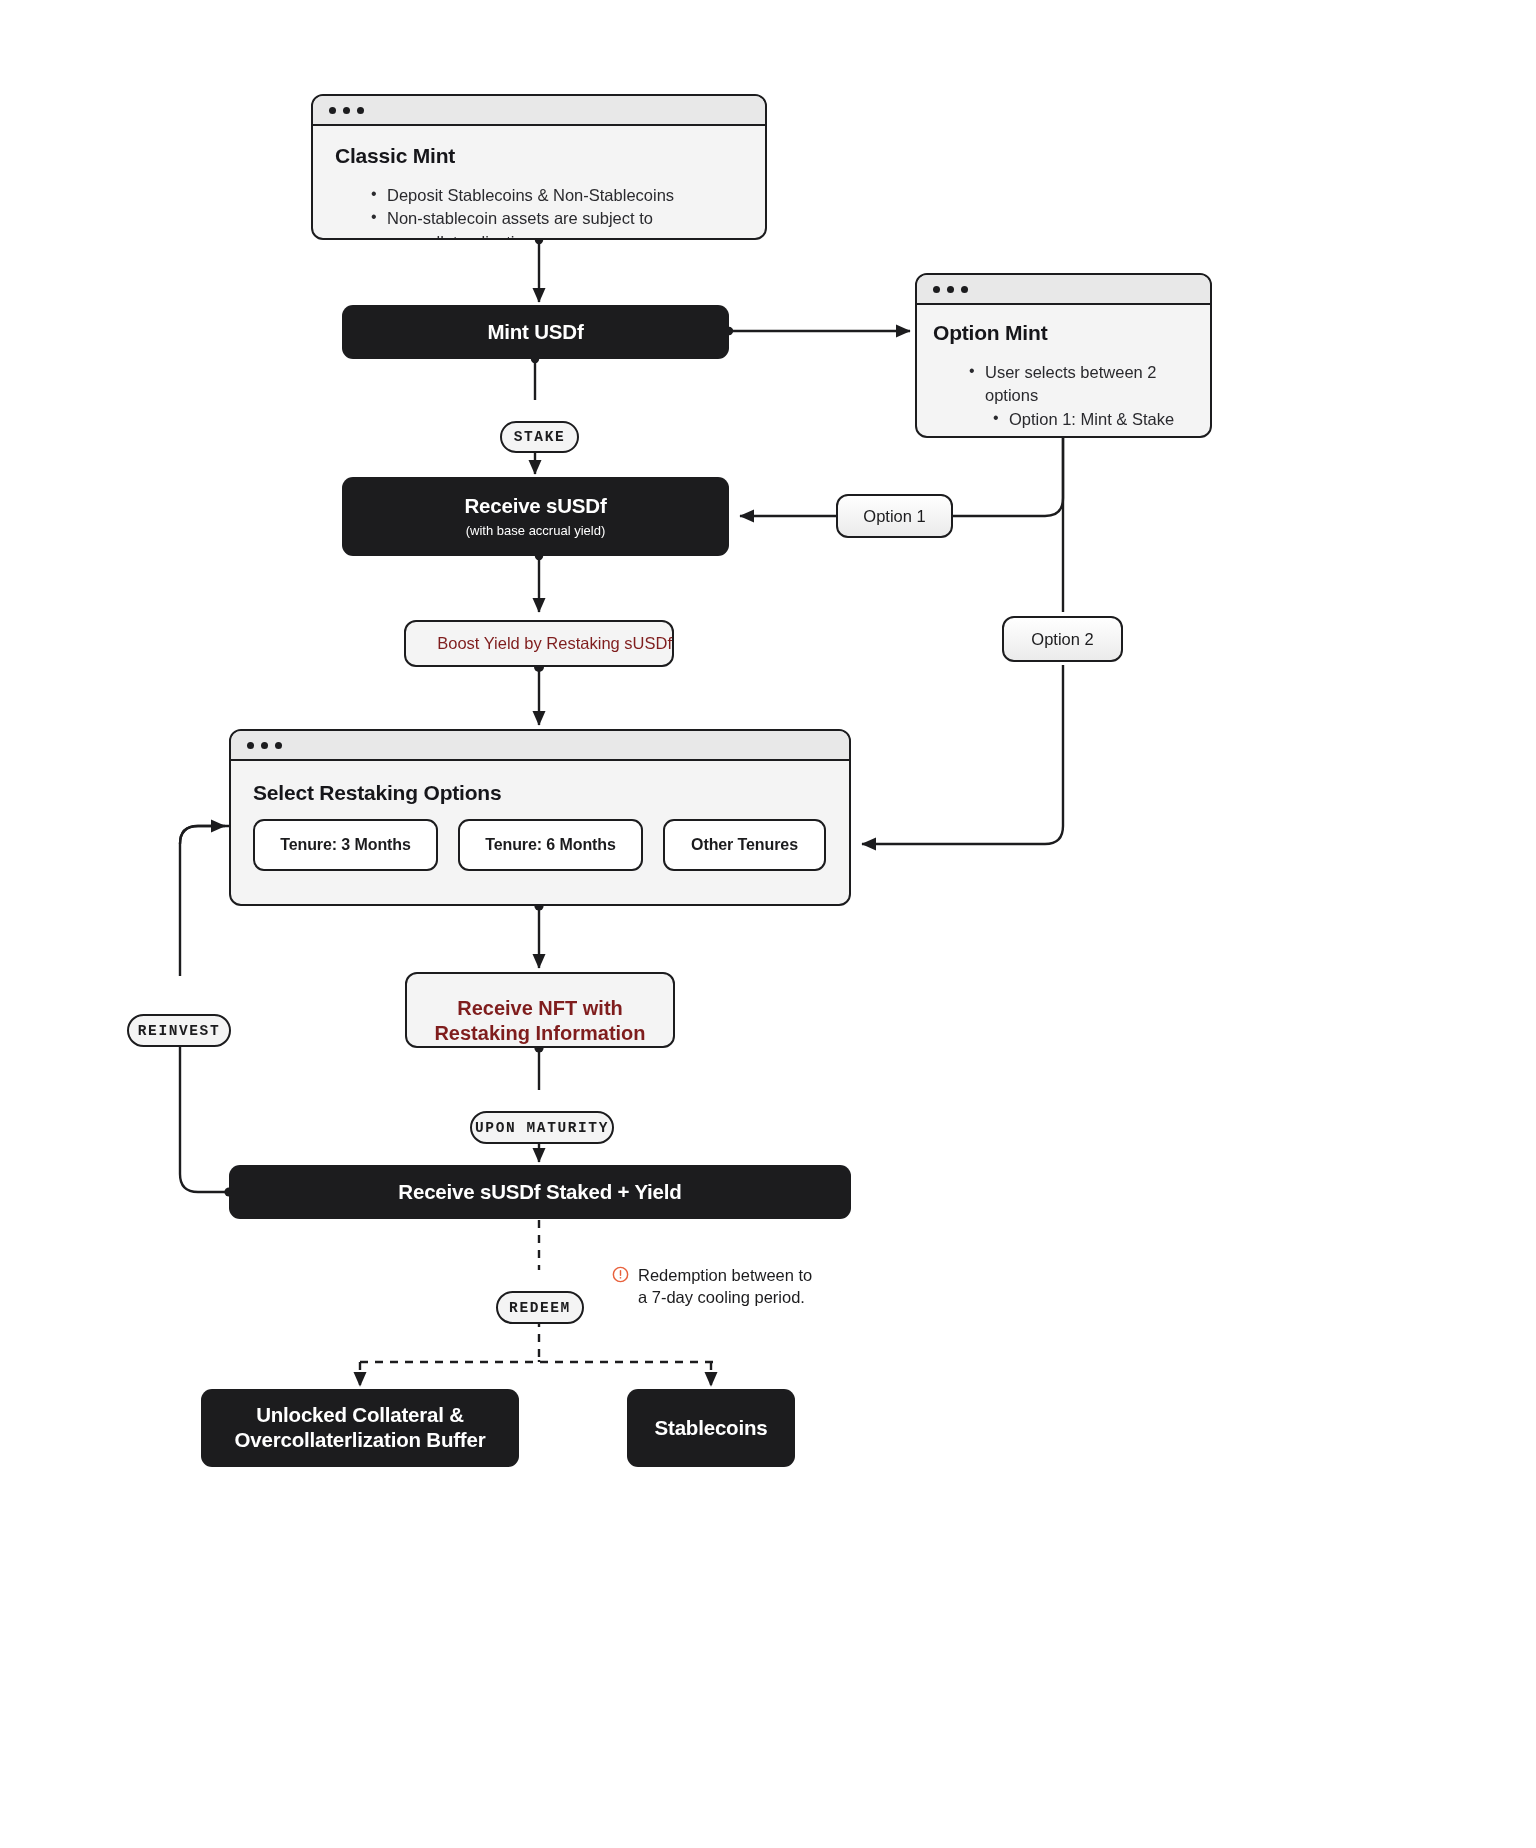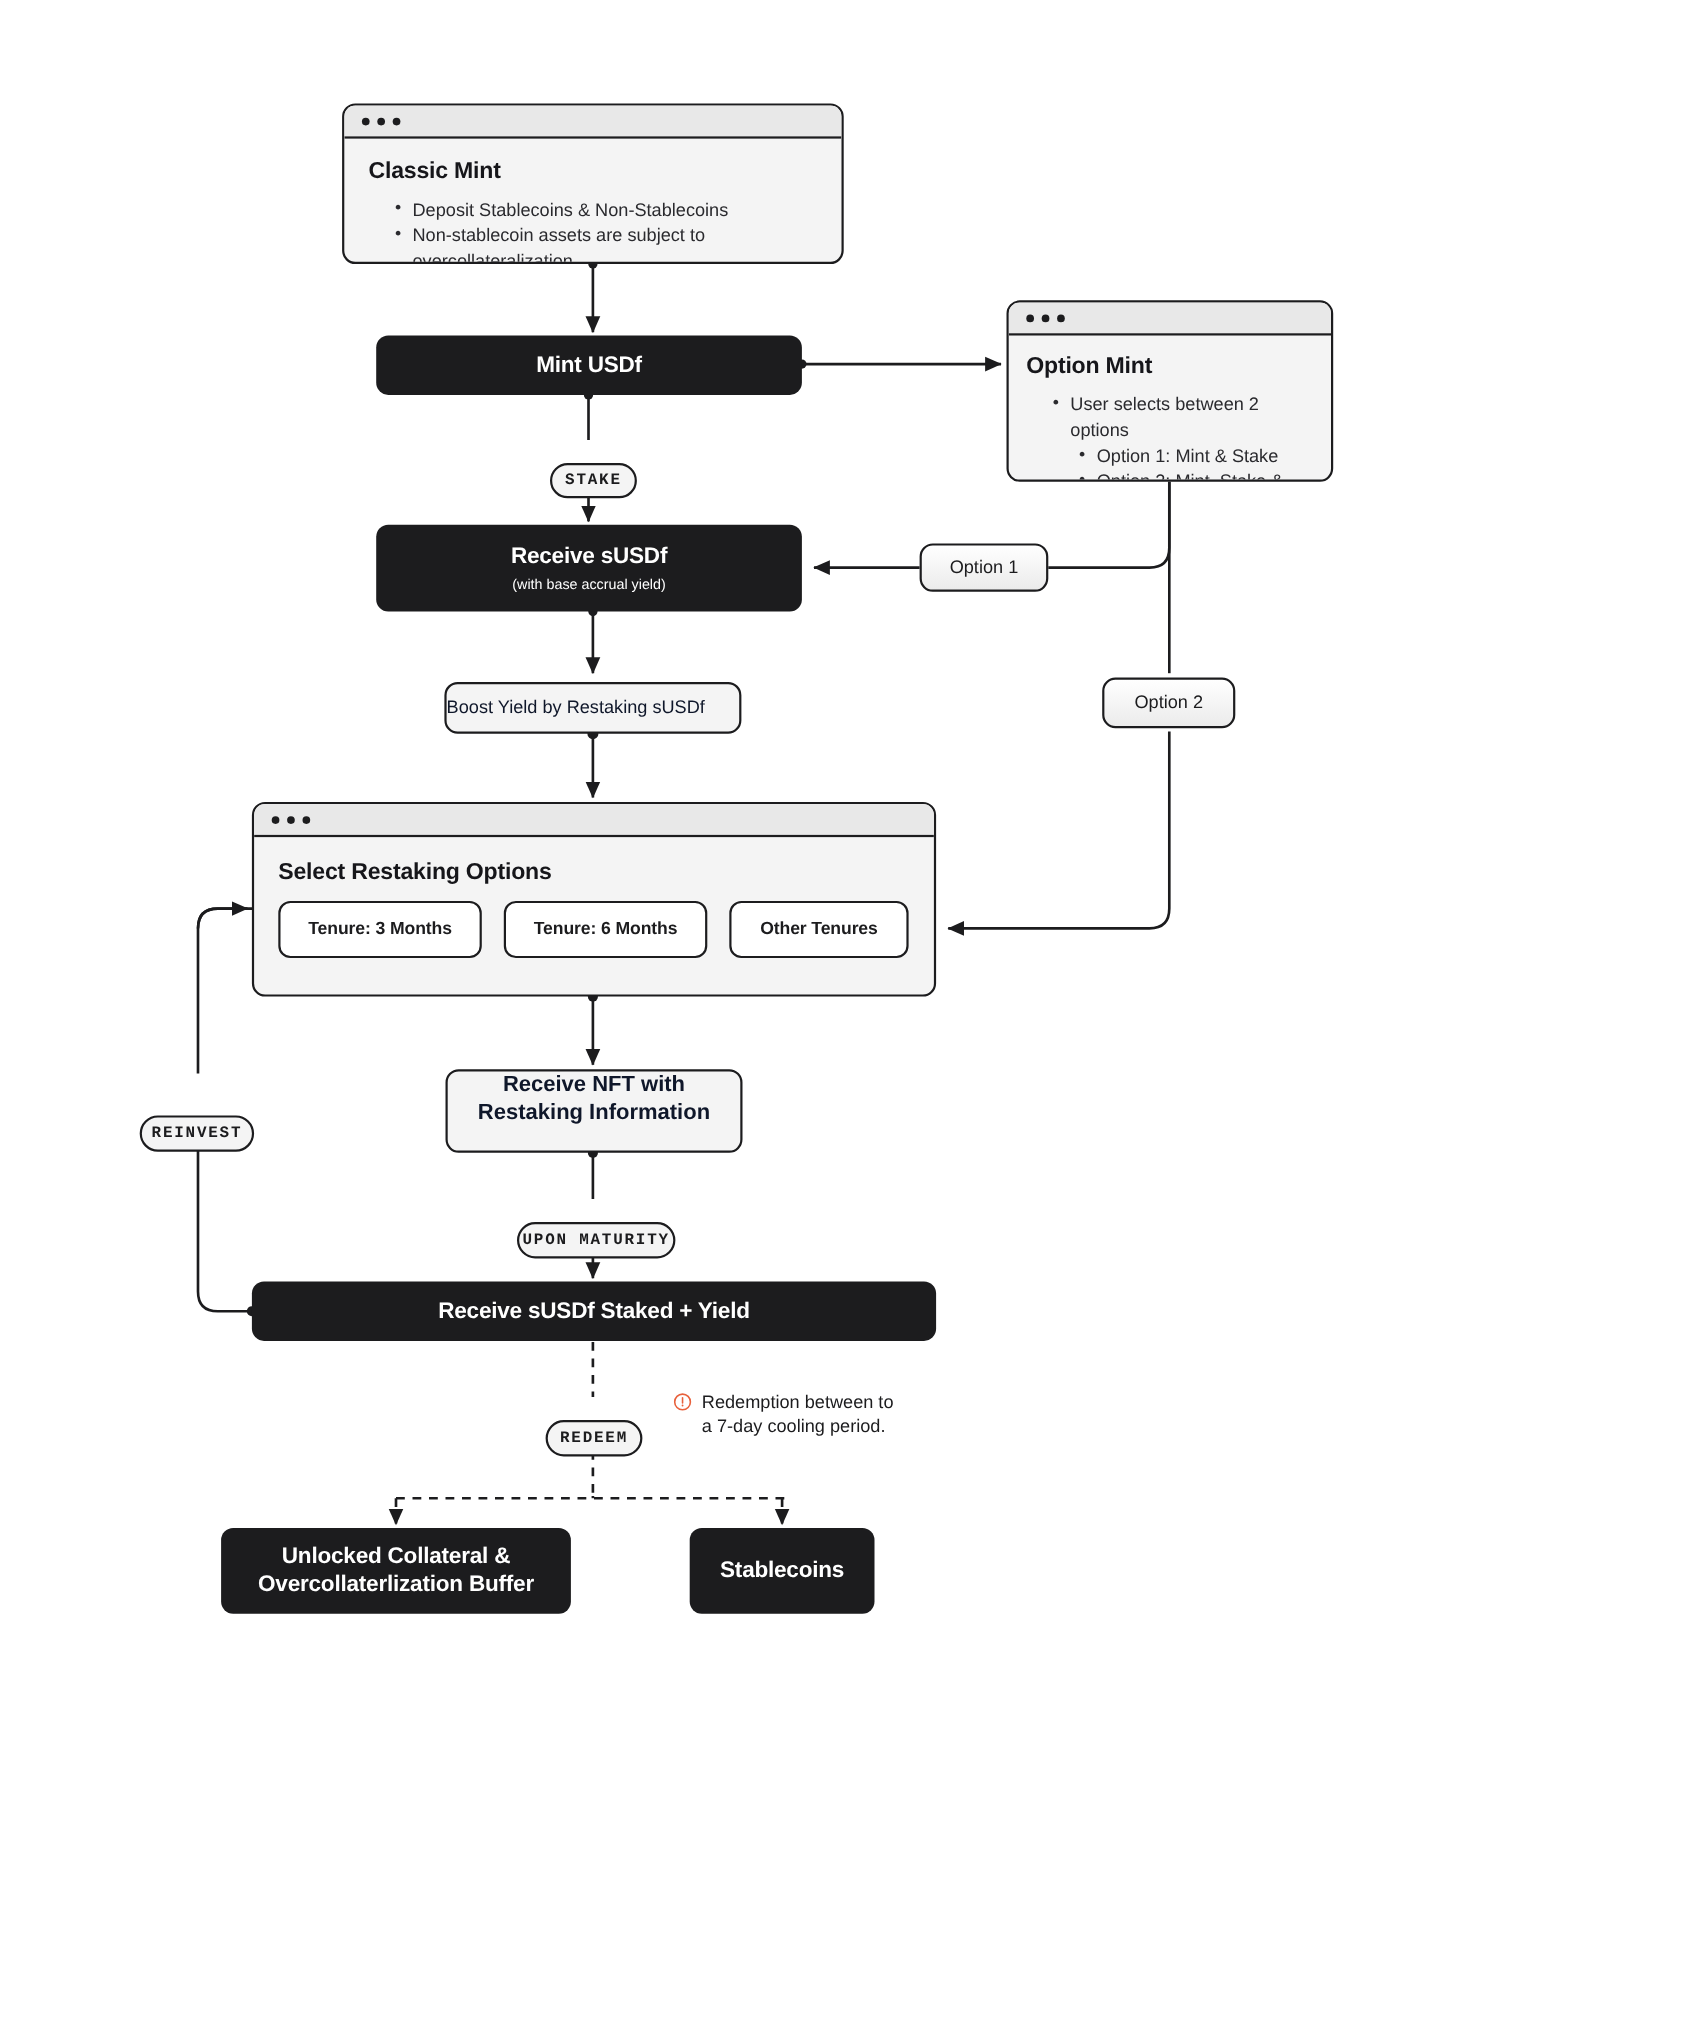--- a/index.html
+++ b/index.html
@@ -10,36 +10,36 @@
 
   .node{position:absolute;box-sizing:border-box;}
 
   
   .win{border:2.2px solid #1c1c1e;border-radius:12px;background:#f4f4f4;overflow:hidden;}
   .win .titlebar{height:28px;background:#e8e8e8;border-bottom:2.2px solid #1c1c1e;
                  display:flex;align-items:center;padding-left:16px;gap:7px;}
   .dot{width:7px;height:7px;border-radius:50%;background:#1c1c1e;display:block;}
   .win .body{padding:18px 22px 18px 22px;}
   .win h3{margin:0 0 12px 0;font-size:21px;font-weight:700;letter-spacing:-0.2px;color:#16161a;}
-  .win ul{margin:4px;padding:0 0 0 20px;list-style:none;}
+  .win ul{margin:16px;padding:0 0 0 20px;list-style:none;}
   .win ul li{font-size:16.5px;line-height:1.42;color:#2a2a2e;position:relative;padding-left:16px;}
   .win ul li::before{content:"•";position:absolute;left:0;top:-1px;color:#2a2a2e;font-size:16px;}
   .win ul ul{margin:0;padding-left:24px;}
   .win ul ul li{font-size:16.5px;}
 
   
   .dark{background:#1c1c1e;border-radius:11px;display:flex;flex-direction:column;
         align-items:center;justify-content:center;color:#ffffff;text-align:center;}
   .dark .t1{font-size:20.5px;font-weight:700;letter-spacing:-0.2px;line-height:1.2;}
   .dark .t2{font-size:13px;font-weight:400;margin-top:4px;line-height:1.2;}
 
   
   .light{background:#f4f4f4;border:2.2px solid #1c1c1e;border-radius:12px;
-         display:flex;align-items:center;justify-content:flex-start;text-align:center;
-         font-size:16.5px;color:#0f172a;line-height:1.25;}
+         display:flex;align-items:center;justify-content:flex-end;text-align:center;
+         font-size:16.5px;color:#7f1d1d;line-height:1.25;}
   .light.bold{font-weight:700;font-size:20px;}
 
   
   .pill{background:#f4f4f4;border:2.2px solid #1c1c1e;border-radius:999px;
         display:flex;align-items:center;justify-content:center;
         font-family:"Liberation Mono","DejaVu Sans Mono",monospace;
         font-size:14.5px;font-weight:700;letter-spacing:1.6px;color:#1c1c1e;margin-top:20px;}
 
   
   .chip{background:linear-gradient(#ffffff,#ebebeb);border:2.2px solid #1c1c1e;border-radius:12px;

